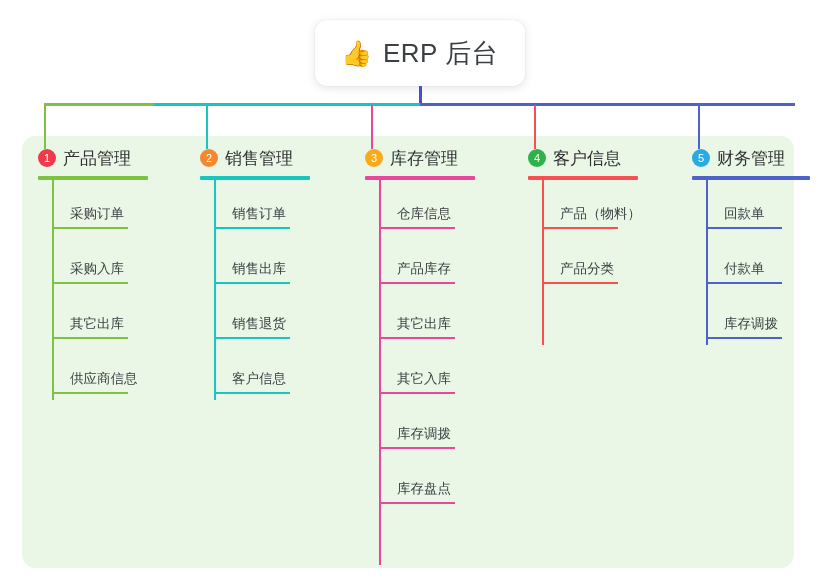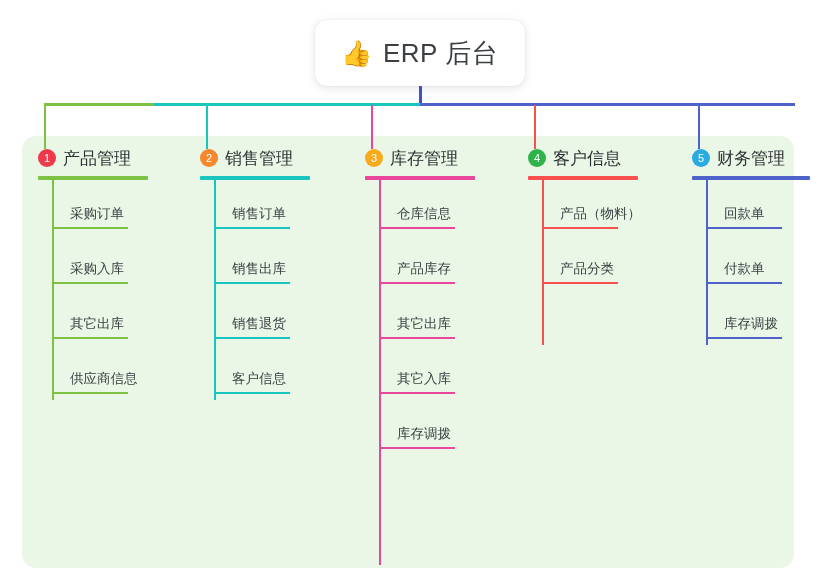--- a/index.html
+++ b/index.html
@@ -251,20 +251,24 @@
             <div class="leaf-rule" style="background: rgb(232, 71, 155);"></div>
           </div>
           <div class="leaf">
             <span class="leaf-label">其它入库</span>
             <div class="leaf-rule" style="background: rgb(232, 71, 155);"></div>
           </div>
           <div class="leaf">
             <span class="leaf-label">库存调拨</span>
             <div class="leaf-rule" style="background: rgb(232, 71, 155);"></div>
           </div>
+          <div class="leaf">
+            <span class="leaf-label">库存盘点</span>
+            <div class="leaf-rule" style="background: rgb(232, 71, 155);"></div>
+          </div>
         </div>
       </div>
       <div class="drop" style="left: 534px; background: rgb(248, 80, 78);"></div>
       <div class="column" style="left: 528px;">
         <div class="col-head">
           <span class="badge" style="background: rgb(45, 179, 74);">4</span>
           <span class="col-title">客户信息</span>
         </div>
         <div class="col-rule" style="background: rgb(248, 80, 78); width: 110px;"></div>
         <div class="spine" style="background: rgb(248, 80, 78); height: 165px;"></div>

